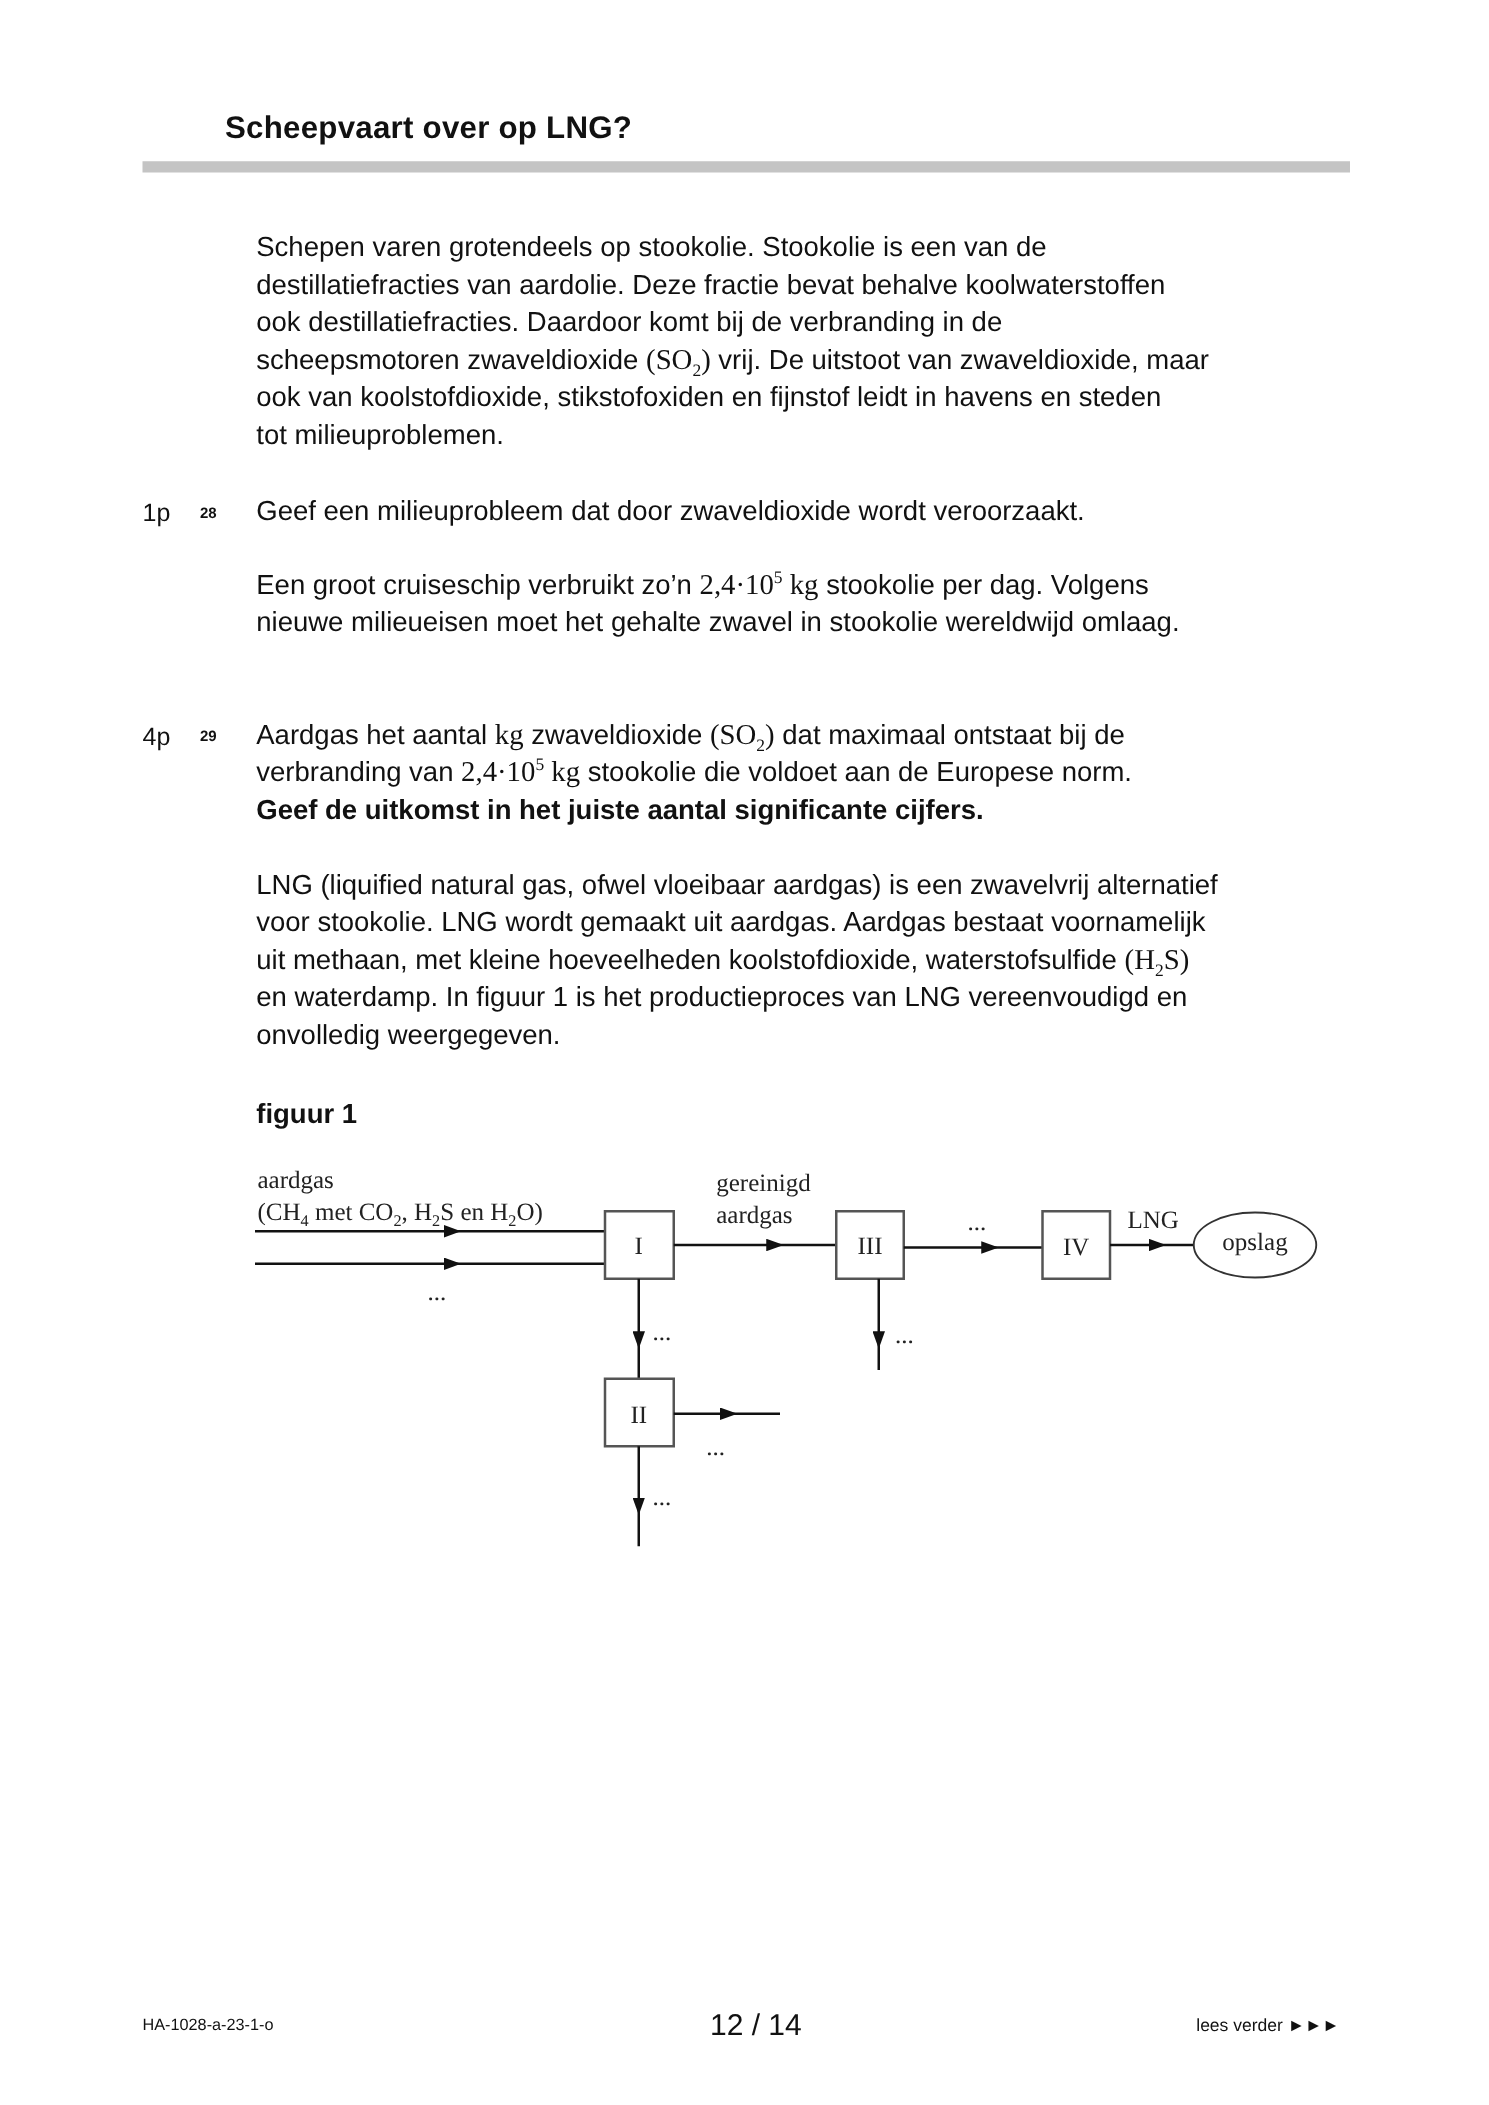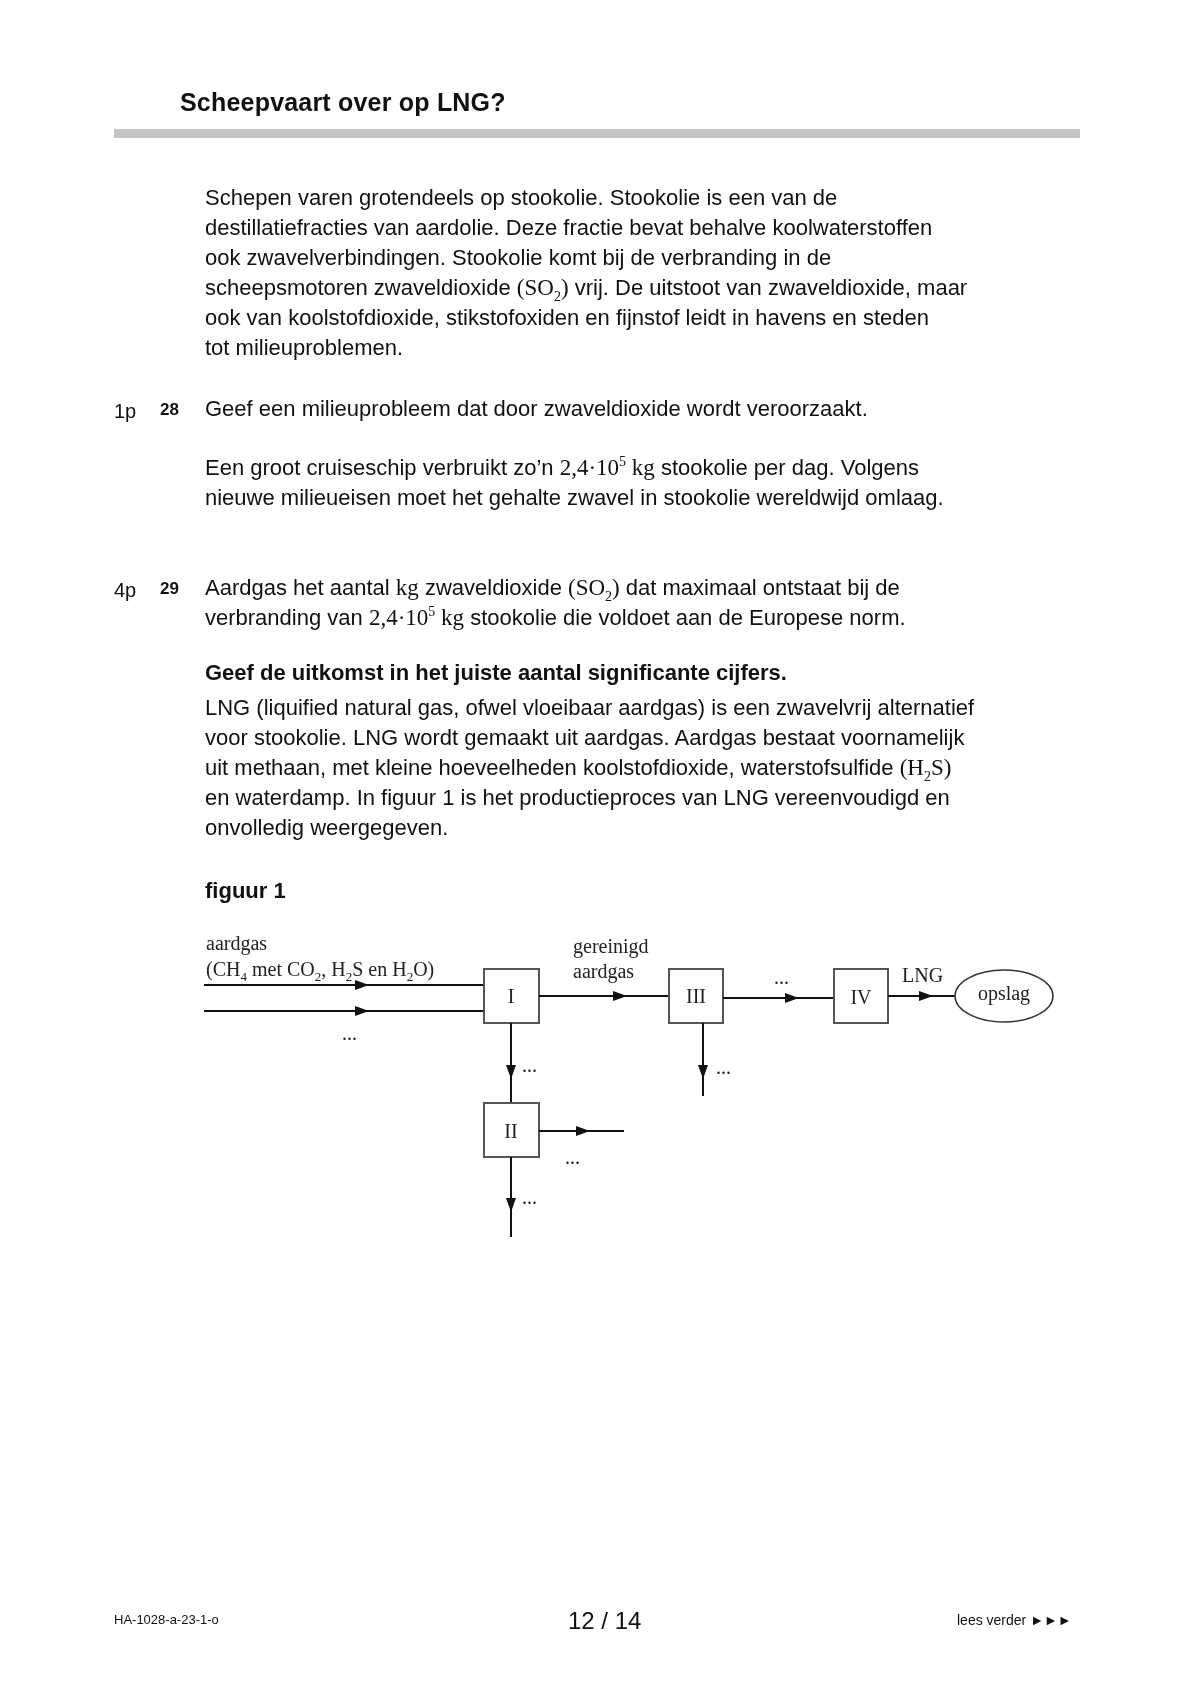--- a/index.html
+++ b/index.html
@@ -6,41 +6,41 @@
     body { width: 1191px; height: 1684px; position: relative; overflow: hidden;
            font-family: "Liberation Sans", sans-serif; color: #111; }
     .title { position: absolute; left: 160px; top: 88px; font-size: 25px; font-weight: bold; letter-spacing: 0.2px; margin-left: 20px; }
     .rule { position: absolute; left: 114px; top: 129px; width: 966px; height: 9px; background: #c4c4c4; }
     .para { position: absolute; left: 205px; font-size: 22px; line-height: 30px; width: 900px; }
     .para p { margin: 0; }
     .serif { font-family: "Liberation Serif", serif; font-size: 23px; }
     sub, sup { font-size: 14px; line-height: 0; }
     .qrow { position: absolute; left: 114px; font-size: 22px; line-height: 30px; }
     .qpts { position: absolute; left: 0; font-size: 20px; top: 2px; }
-    .qnum { position: absolute; left: 46px; font-size: 17px; font-weight: bold; top: 1px; text-align: right; }
+    .qnum { position: absolute; left: 46px; font-size: 12px; font-weight: bold; top: 1px; text-align: right; }
     .qtext { position: absolute; left: 91px; width: 900px; }
-    .bold { font-weight: bold; margin-top: 25px; }
+    .bold { font-weight: bold; }
     .fig-label { position: absolute; left: 205px; top: 878px; font-size: 22px; font-weight: bold; }
     svg.diagram { position: absolute; left: 0; top: 0; }
     .dtext { font-family: "Liberation Serif", serif; font-size: 20px; fill: #222; }
     .dsub { font-family: "Liberation Serif", serif; font-size: 13px; fill: #222; }
     .footer-left { position: absolute; left: 114px; top: 1612px; font-size: 13px; }
     .footer-center { position: absolute; left: 568px; top: 1607px; font-size: 24px; }
     .footer-right { position: absolute; left: 957px; top: 1612px; font-size: 14px; }
   </style>
 </head>
 <body>
 
 <div class="title">Scheepvaart over op LNG?</div>
 <div class="rule"></div>
 
 <div class="para" style="top:183px;">
   <p>Schepen varen grotendeels op stookolie. Stookolie is een van de</p>
   <p>destillatiefracties van aardolie. Deze fractie bevat behalve koolwaterstoffen</p>
-  <p>ook zwavelverbindingen. Stookolie komt bij de verbranding in de</p>
+  <p>ook destillatiefracties. Daardoor komt bij de verbranding in de</p>
   <p><span>scheepsmotoren zwaveldioxide </span><span class="serif"><span>(SO</span><sub>2</sub><span>)</span></span><span> vrij. De uitstoot van zwaveldioxide, maar</span></p>
   <p>ook van koolstofdioxide, stikstofoxiden en fijnstof leidt in havens en steden</p>
   <p>tot milieuproblemen.</p>
 </div>
 
 <div class="qrow" style="top:394px;">
   <span class="qpts">1p</span>
   <span class="qnum">28</span>
   <span class="qtext">Geef een milieuprobleem dat door zwaveldioxide wordt veroorzaakt.</span>
 </div>

